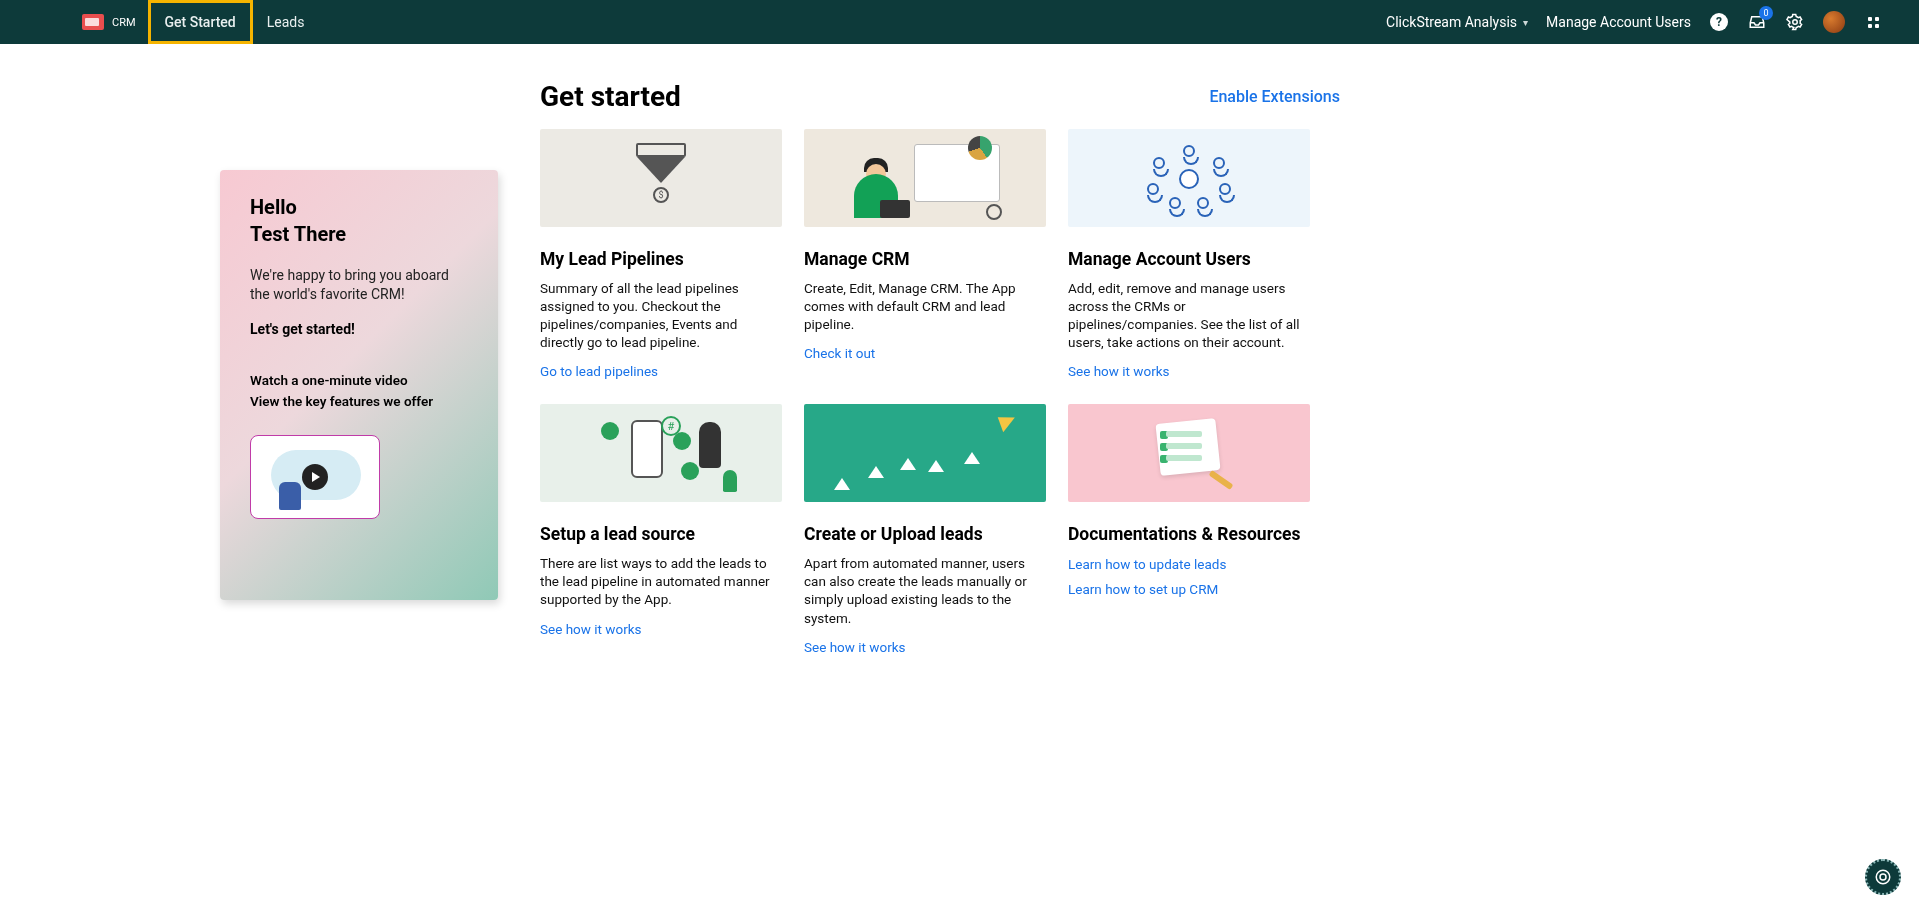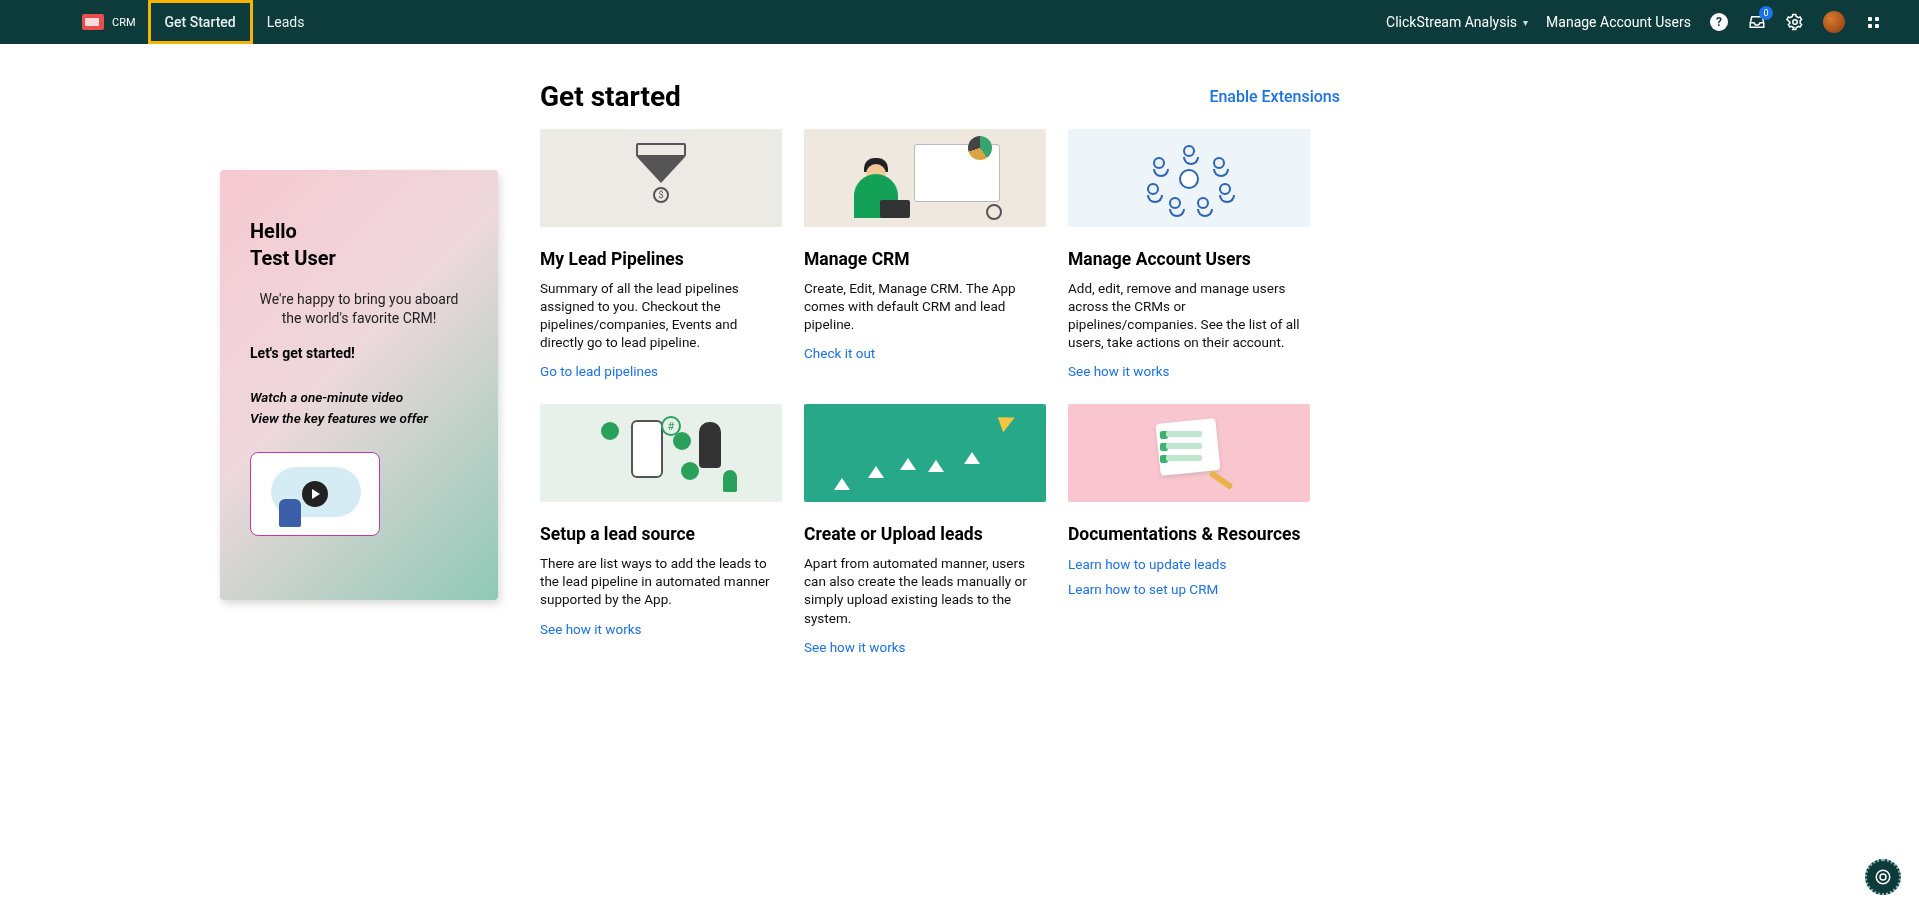--- a/index.html
+++ b/index.html
@@ -22,25 +22,25 @@
 .icon-btn { width:20px; height:20px; display:flex; align-items:center; justify-content:center; cursor:pointer; color:#fff; position:relative; }
 .help-ico { width:18px; height:18px; border-radius:50%; background:#fff; color:#0d3a3a; font-weight:700; font-size:12px; display:flex; align-items:center; justify-content:center; }
 .badge { position:absolute; top:-6px; right:-6px; width:14px; height:14px; border-radius:50%; background:#1a73e8; color:#fff; font-size:9px; display:flex; align-items:center; justify-content:center; }
 .avatar { width:22px; height:22px; border-radius:50%; background:radial-gradient(circle at 35% 35%,#d97b2e,#8a3a12); }
 .grid-ico { display:grid; grid-template-columns:4px 4px; grid-template-rows:4px 4px; gap:3px; }
 .grid-ico span { background:#fff; border-radius:1px; }
 
 
 .page { display:flex; padding:28px 80px 0 80px; gap:60px; }
 .left-col { width:400px; padding-top:98px; padding-left:140px;}
-.welcome-card { width:278px; height:430px; border-radius:4px; padding:48px 30px 28px 30px; background:linear-gradient(135deg,#f7c9d2 0%, #edd8dc 45%, #8fc9b6 100%); box-shadow:2px 4px 8px rgba(0,0,0,.15); position:relative; }
+.welcome-card { width:278px; height:430px; border-radius:4px; padding:24px 30px 28px 30px; background:linear-gradient(135deg,#f7c9d2 0%, #edd8dc 45%, #8fc9b6 100%); box-shadow:2px 4px 8px rgba(0,0,0,.15); position:relative; }
 .welcome-card h2 { font-size:20px; font-weight:700; line-height:1.35; }
-.welcome-card .msg { margin-top:18px; font-size:14px; line-height:1.35; color:#222;text-align:center; }
+.welcome-card .msg { margin-top:18px; font-size:14px; line-height:1.35; color:#222; }
 .welcome-card .gs { margin-top:17px; font-size:14px; font-weight:700; }
-.welcome-card .act { margin-top:26px; font-size:13.5px; font-weight:600; line-height:1.6;font-style:italic; }
+.welcome-card .act { margin-top:33px; font-size:13.5px; font-weight:600; line-height:1.6; }
 .video-thumb { margin-top:22px; width:130px; height:84px; border:1.5px solid #c03ba8; border-radius:8px; background:#fff; display:flex; align-items:center; justify-content:center; position:relative; overflow:hidden; }
 .video-thumb .cloud { position:absolute; width:90px; height:50px; background:#d6ecf4; border-radius:40px; top:14px; left:20px; }
 .video-thumb .ppl { position:absolute; width:22px; height:28px; background:#3a5ea8; border-radius:6px 6px 2px 2px; bottom:8px; left:28px; }
 .video-thumb .play { width:26px; height:26px; border-radius:50%; background:#222; display:flex; align-items:center; justify-content:center; position:relative; z-index:2;}
 .video-thumb .play::after { content:""; border-left:8px solid #fff; border-top:5px solid transparent; border-bottom:5px solid transparent; margin-left:2px; }
 
 .main-col { flex:1; max-width:800px; }
 .page-head { display:flex; justify-content:space-between; align-items:center; margin-bottom:16px; margin-top:8px; }
 .page-head h1 { font-size:28px; font-weight:700; }
 .enable-ext { color:#1a73e8; font-size:16px; font-weight:500; cursor:pointer; }
@@ -148,21 +148,21 @@
     </div>
   </div>
 </div>
 
 <div class="page">
 
   <div class="left-col">
     <div class="welcome-card">
       <h2>
         <span>Hello</span><br>
-        <span>Test User</span>
+        <span>Test There</span>
       </h2>
       <div class="msg">We're happy to bring you aboard the world's favorite CRM!</div>
       <div class="gs">Let's get started!</div>
       <div class="act">
         <div>Watch a one-minute video</div>
         <div>View the key features we offer</div>
       </div>
       <div class="video-thumb">
         <div class="cloud"></div>
         <div class="ppl"></div>

